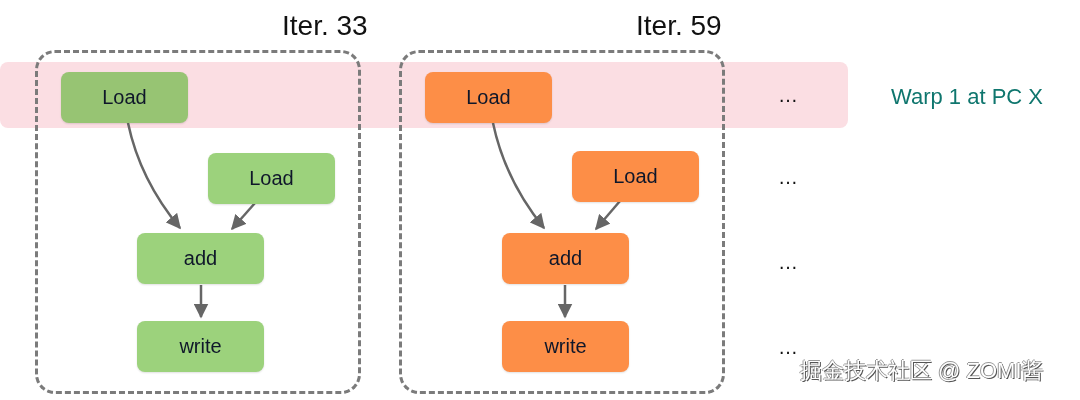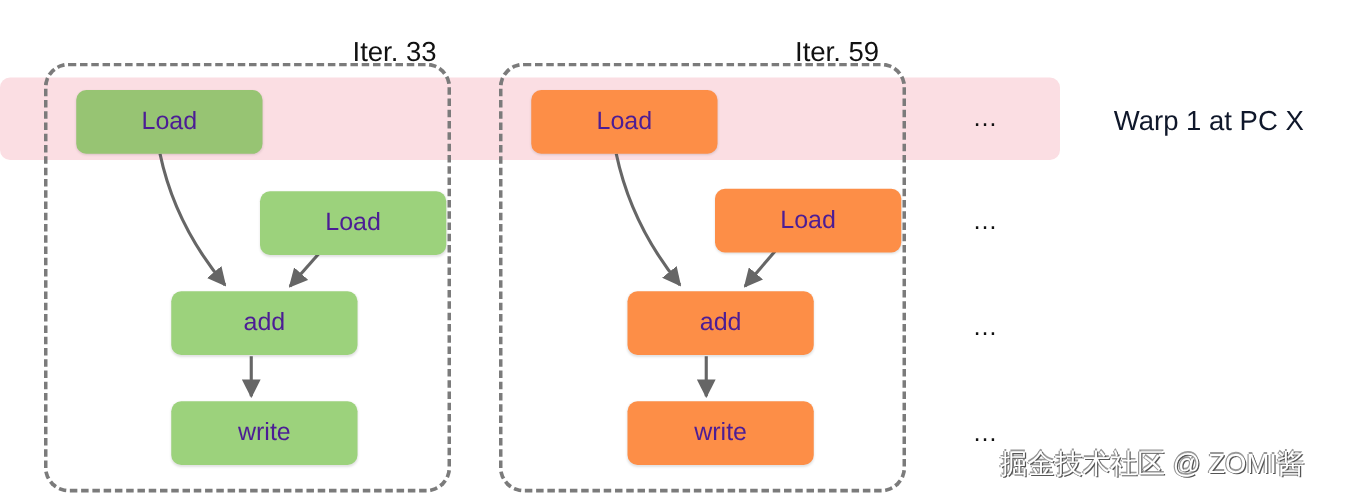--- a/index.html
+++ b/index.html
@@ -2,29 +2,29 @@
 <html><head>
 <meta charset="utf-8">
 <style>
   html, body { margin:0; padding:0; background:#ffffff; }
   body { width:1080px; height:400px; position:relative; overflow:hidden;
          font-family:"Liberation Sans", "DejaVu Sans", sans-serif; color:#111; }
   .band { position:absolute; left:0; top:62px; width:848px; height:66px;
           background:#fbdee3; border-radius:8px; }
   .iter-box { position:absolute; top:50px; height:344px; width:326px;
               border:3px dashed #7b7b7b; border-radius:20px; box-sizing:border-box; }
-  .iter-label { position:absolute; top:10px; font-size:22px; color:#111;margin-top:19px; }
-  .node { position:absolute; width:149px; height:51px; border-radius:8px;
+  .iter-label { position:absolute; top:10px; font-size:28px; color:#111; }
+  .node { position:absolute; width:127px; height:51px; border-radius:8px;
           display:flex; align-items:center; justify-content:center;
-          font-size:20px; color:#4c1d95; box-shadow:0 1px 2px rgba(0,0,0,0.12); }
+          font-size:20px; color:#0f172a; box-shadow:0 1px 2px rgba(0,0,0,0.12); }
   .green { background:#9cd27c; }
   .green.dark { background:#97c473; }
   .orange { background:#fd8e47; }
   .ellipsis { position:absolute; left:778px; font-size:20px; color:#111; letter-spacing:1px; }
-  .warp-label { position:absolute; left:891px; top:84px; font-size:22px; color:#0f172a; }
+  .warp-label { position:absolute; left:891px; top:84px; font-size:22px; color:#0f766e; }
   svg.edges { position:absolute; left:0; top:0; }
   .watermark { position:absolute; left:800px; top:356px; font-size:22px; color:#fff;
                text-shadow: 1px 1px 0 #555, -1px 0 0 #999, 0 -1px 0 #999; }
 </style>
 </head>
 <body>
 
 <div class="band"></div>
 
 <svg class="edges" width="1080" height="400">

